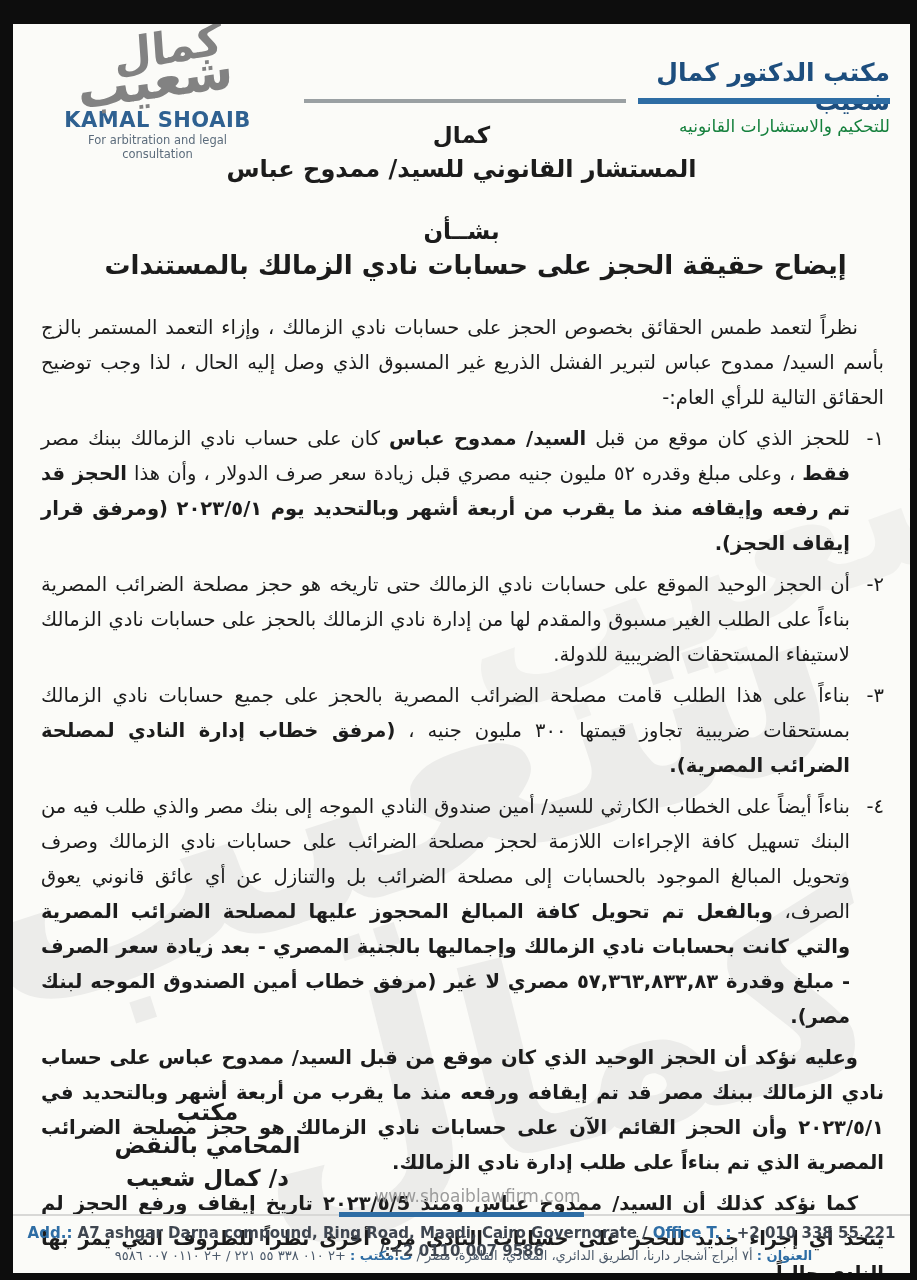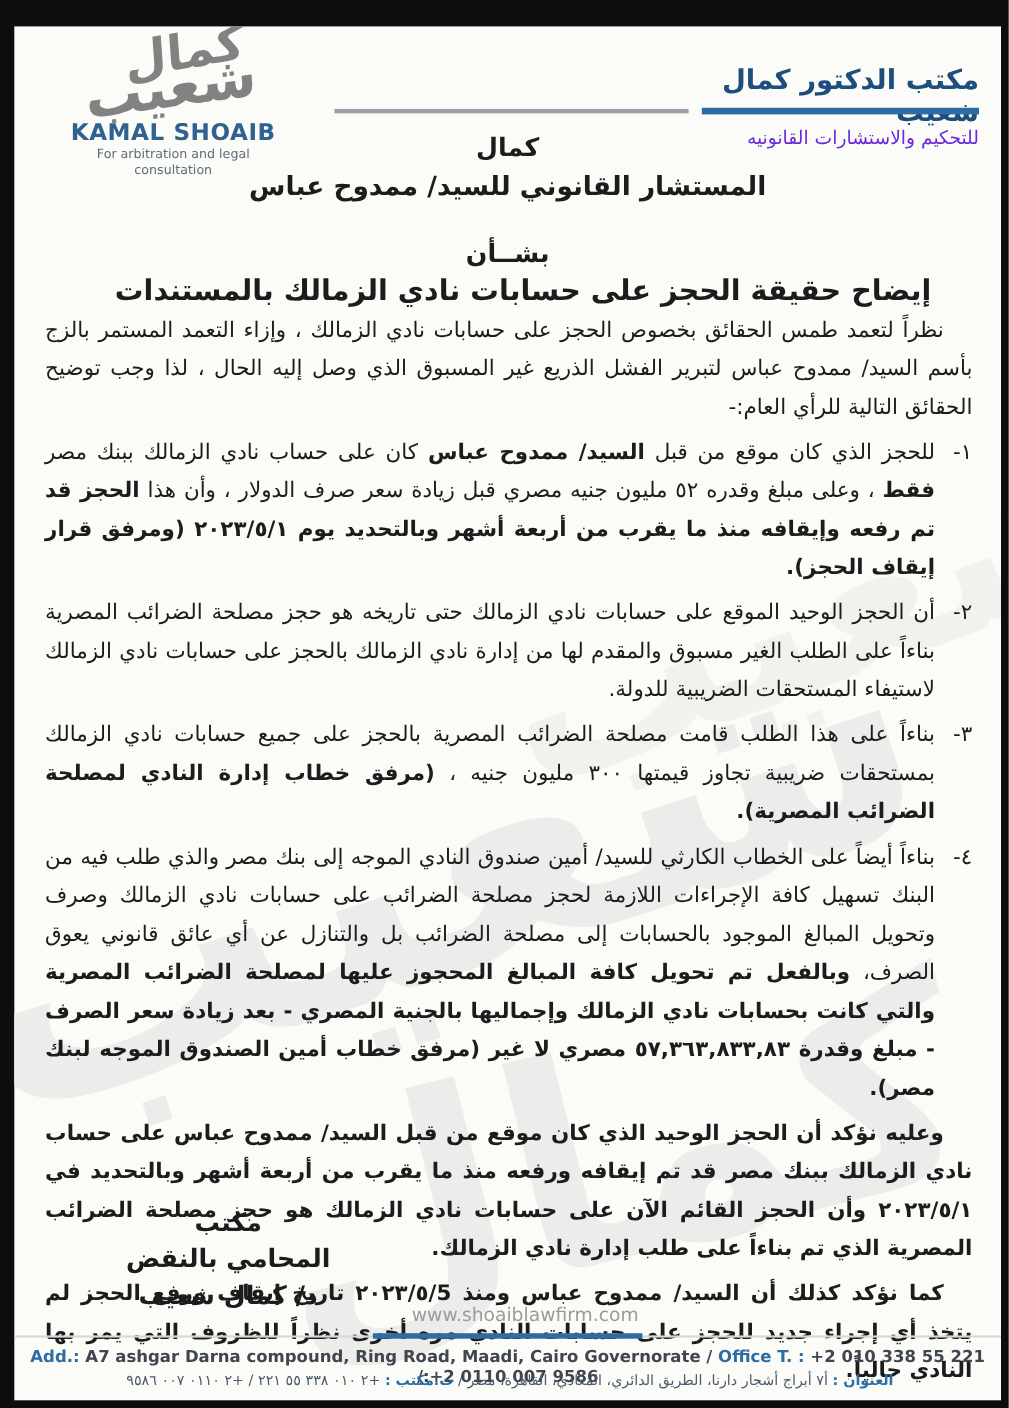--- a/index.html
+++ b/index.html
@@ -30,35 +30,35 @@
               color:var(--logo-gray); transform:rotate(-8deg) skewX(-4deg);}
   .logo-name{font-size:21px; font-weight:bold; color:var(--logo-blue); letter-spacing:.5px; margin-top:4px;}
   .logo-tag{font-size:11.5px; color:#5c6c7c; margin-top:1px;}
   .office-ar{position:absolute; right:20px; top:34px; width:280px; text-align:right;
              direction:rtl; z-index:3;}
   .office-ar .name{font-size:25px; font-weight:bold; color:var(--dark-blue);}
   .hdr-line{position:absolute; top:74px; left:0; right:20px; height:6px; z-index:3;}
   .hdr-line .blue{position:absolute; right:0; top:0; width:252px; height:6px; background:var(--accent-blue);}
   .hdr-line .gray{position:absolute; right:264px; top:1px; width:322px; height:4px; background:var(--line-gray);}
   .office-tag{position:absolute; right:20px; top:92px; width:280px; text-align:right;
-              direction:rtl; font-size:17px; color:#6d28d9; z-index:3;}
+              direction:rtl; font-size:17px; color:#15803d; z-index:3;}
   
   .titles{position:absolute; top:94px; left:0; right:0; text-align:center; direction:rtl;
           color:var(--ink); z-index:2;}
   .titles div{line-height:34px;}
   .t1{font-size:23px; font-weight:bold;}
   .t2{font-size:23px; font-weight:bold;}
   .t3{font-size:24px; font-weight:bold;}
   .t4{font-size:23px; font-weight:bold;margin-top:28px;}
   .t5{font-size:26px; font-weight:bold;padding-left:28px;}
   
   .content{position:absolute; top:258px; right:26px; left:28px; direction:rtl;
            text-align:justify; font-size:19.5px; line-height:35px; color:var(--ink); z-index:2;}
   .content p{margin-bottom:6px;}
-  .indent{text-indent:26px;}
+  .indent{text-indent:26px;margin-top:28px;}
   .b{font-weight:bold;}
   .item{display:flex; direction:rtl; margin-bottom:6px;}
   .item .num{flex:0 0 34px; text-align:right;}
   .item .itext{flex:1; text-align:justify;}
   .confirm{font-weight:bold; text-indent:26px; margin-bottom:8px;}
   
   .signature{position:absolute; top:1072px; left:62px; width:265px; text-align:center;
              direction:rtl; font-weight:bold; font-size:23px; line-height:33px;
              color:var(--ink); z-index:2;}
   

